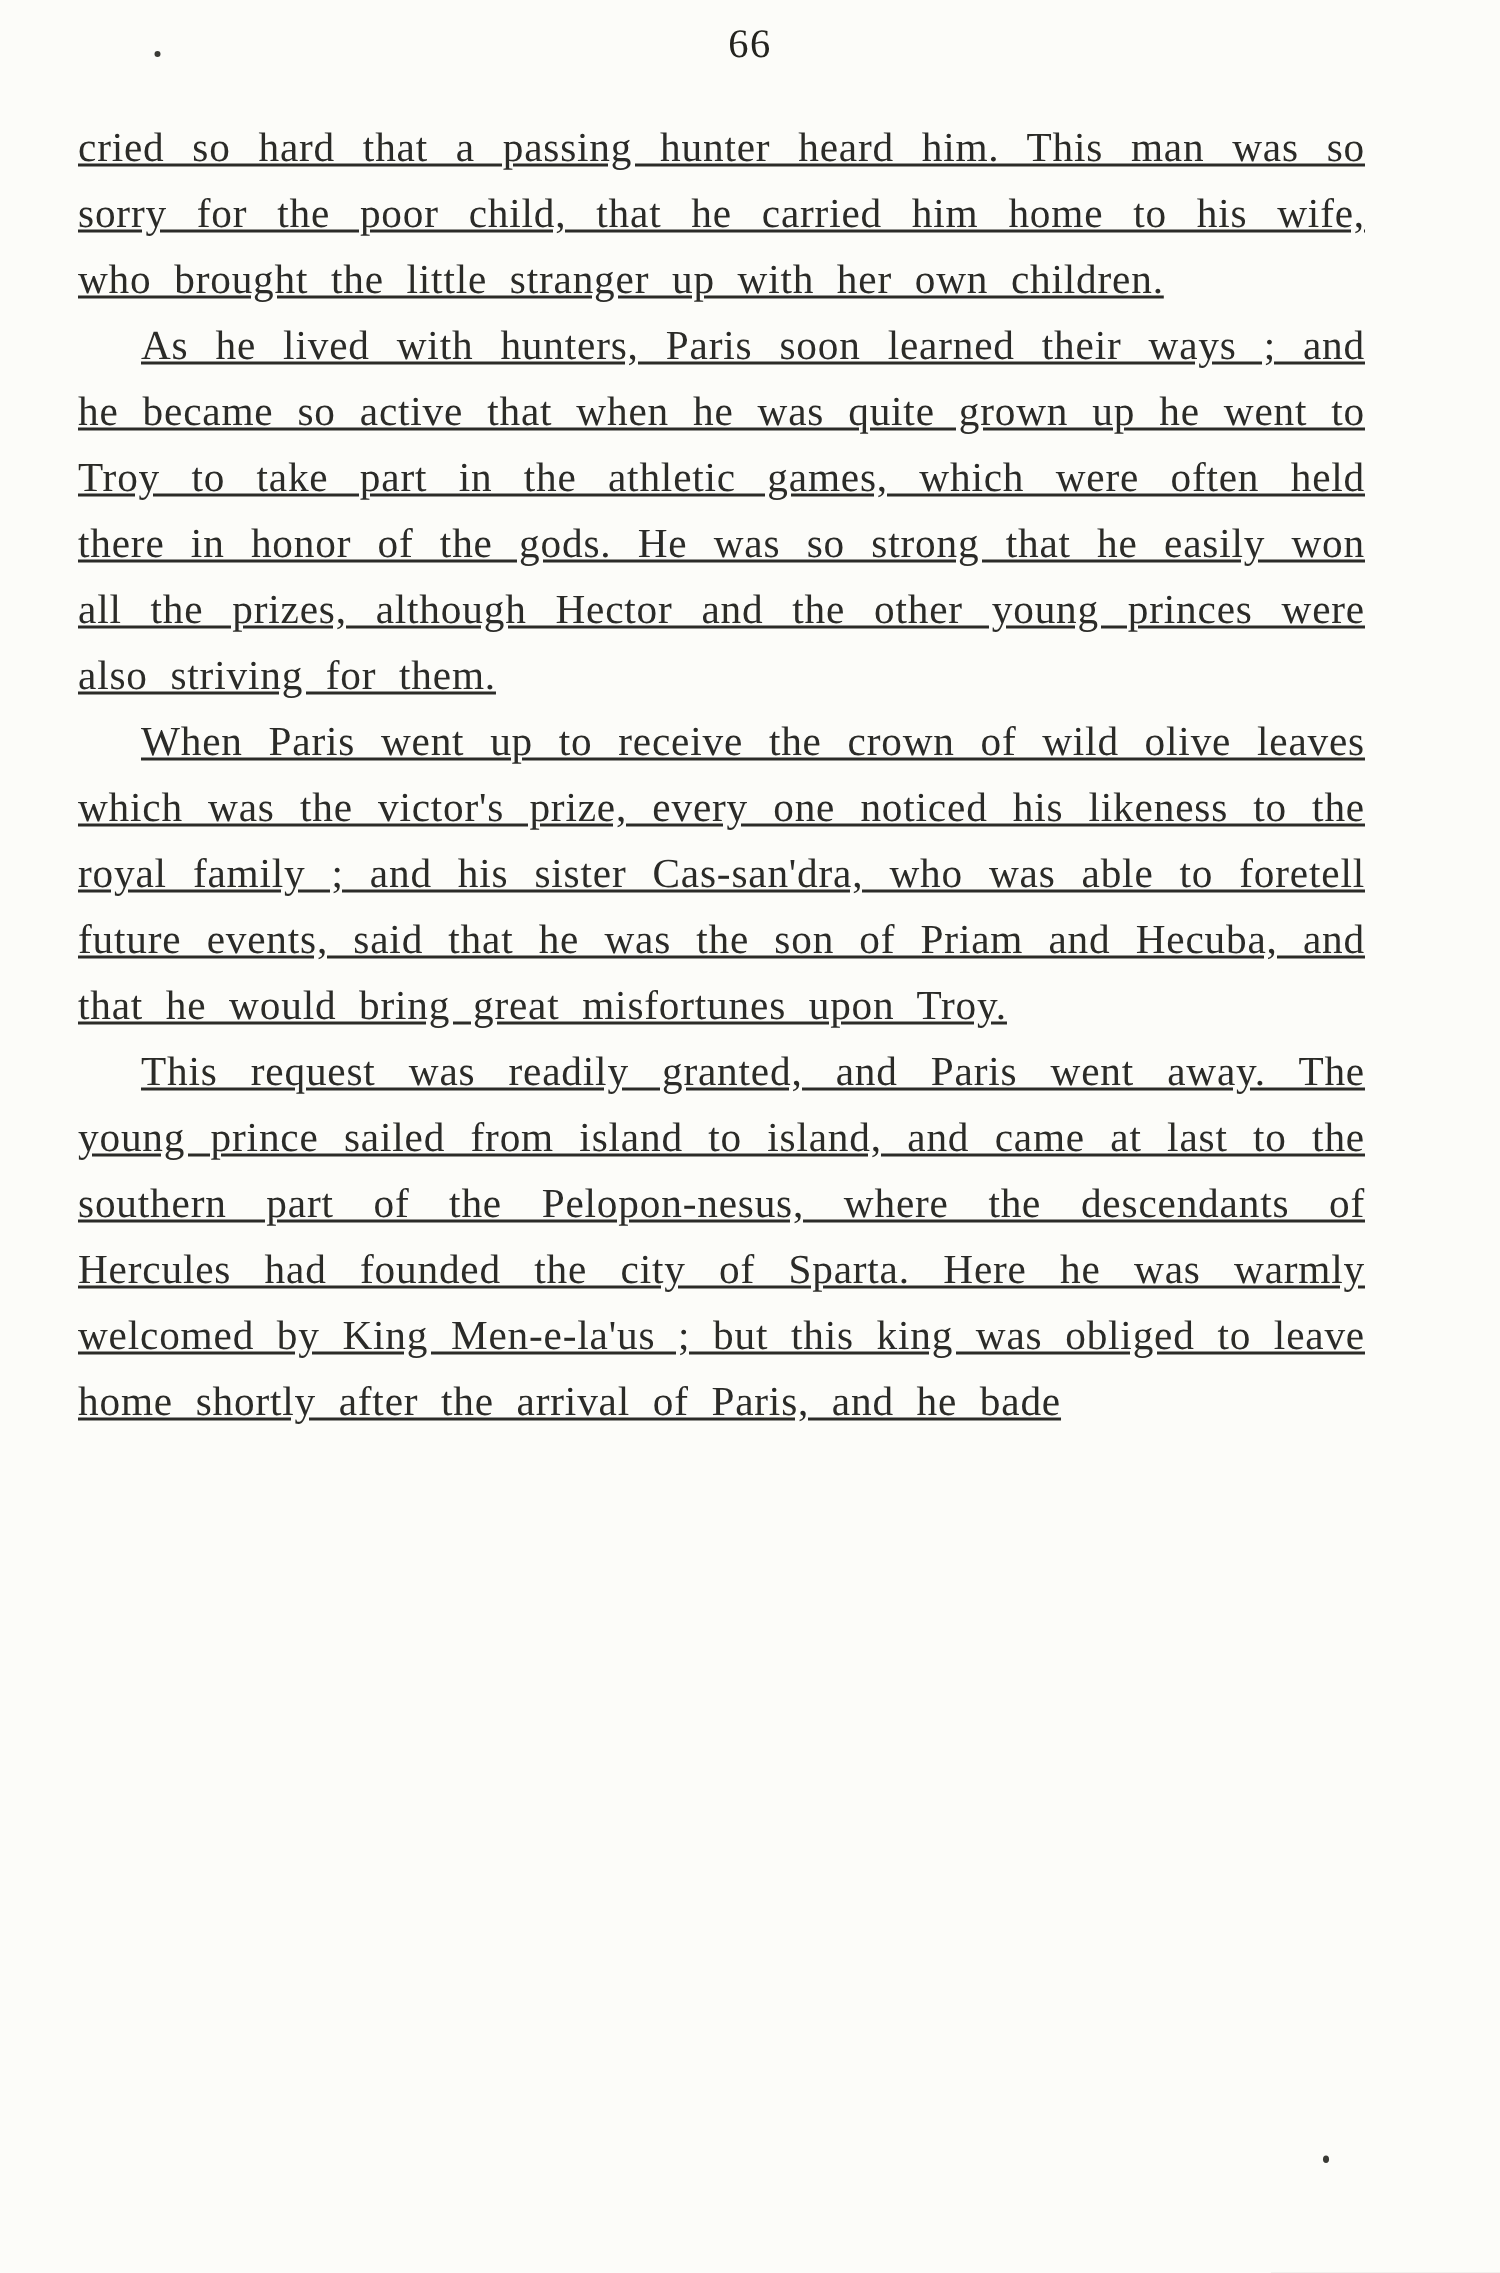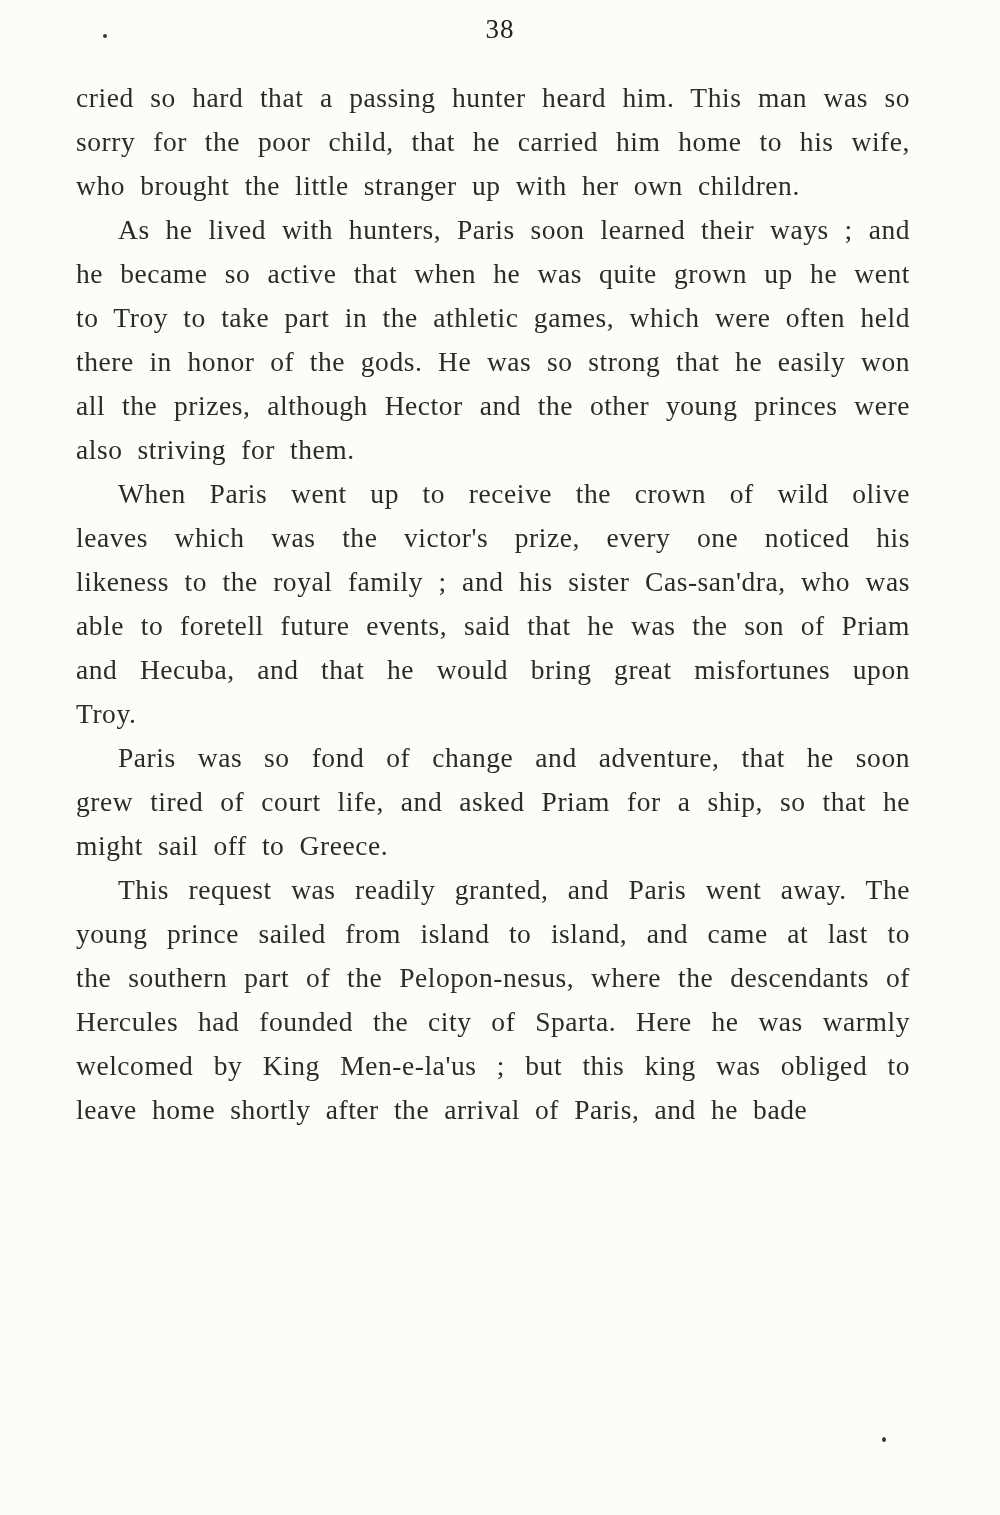--- a/index.html
+++ b/index.html
@@ -41,46 +41,46 @@
   }
   .speck-bottom-right {
     top: 1437px;
     left: 882px;
     width: 4px;
     height: 5px;
   }
   .text-body {
     position: absolute;
     top: 76px;
-    left: 76px;
+    left: 52px;
     right: 90px;
+    text-decoration: underline;
   }
   .text-body p {
     margin: 0;
     text-align: justify;
     text-indent: 42px;
     font-size: 27.5px;
     line-height: 44px;
     word-spacing: 0.28em;
     letter-spacing: 0.02em;
   }
   .text-body p.no-indent {
     text-indent: 0;
   }
 </style>
 </head>
 <body>
 
 <div class="page">
-  <div class="page-number">38</div>
+  <div class="page-number">66</div>
 
   <span class="ink-speck speck-top-left"></span>
 
   <div class="text-body">
     <p class="no-indent">cried so hard that a passing hunter heard him. This man was so sorry for the poor child, that he carried him home to his wife, who brought the little stranger up with her own children.</p>
     <p>As he lived with hunters, Paris soon learned their ways ; and he became so active that when he was quite grown up he went to Troy to take part in the athletic games, which were often held there in honor of the gods. He was so strong that he easily won all the prizes, although Hector and the other young princes were also striving for them.</p>
     <p>When Paris went up to receive the crown of wild olive leaves which was the victor's prize, every one noticed his likeness to the royal family ; and his sister Cas-san'dra, who was able to foretell future events, said that he was the son of Priam and Hecuba, and that he would bring great misfortunes upon Troy.</p>
-    <p>Paris was so fond of change and adventure, that he soon grew tired of court life, and asked Priam for a ship, so that he might sail off to Greece.</p>
     <p>This request was readily granted, and Paris went away. The young prince sailed from island to island, and came at last to the southern part of the Pelopon-nesus, where the descendants of Hercules had founded the city of Sparta. Here he was warmly welcomed by King Men-e-la'us ; but this king was obliged to leave home shortly after the arrival of Paris, and he bade</p>
   </div>
 
   <span class="ink-speck speck-bottom-right"></span>
 </div>
 
 </body></html>

